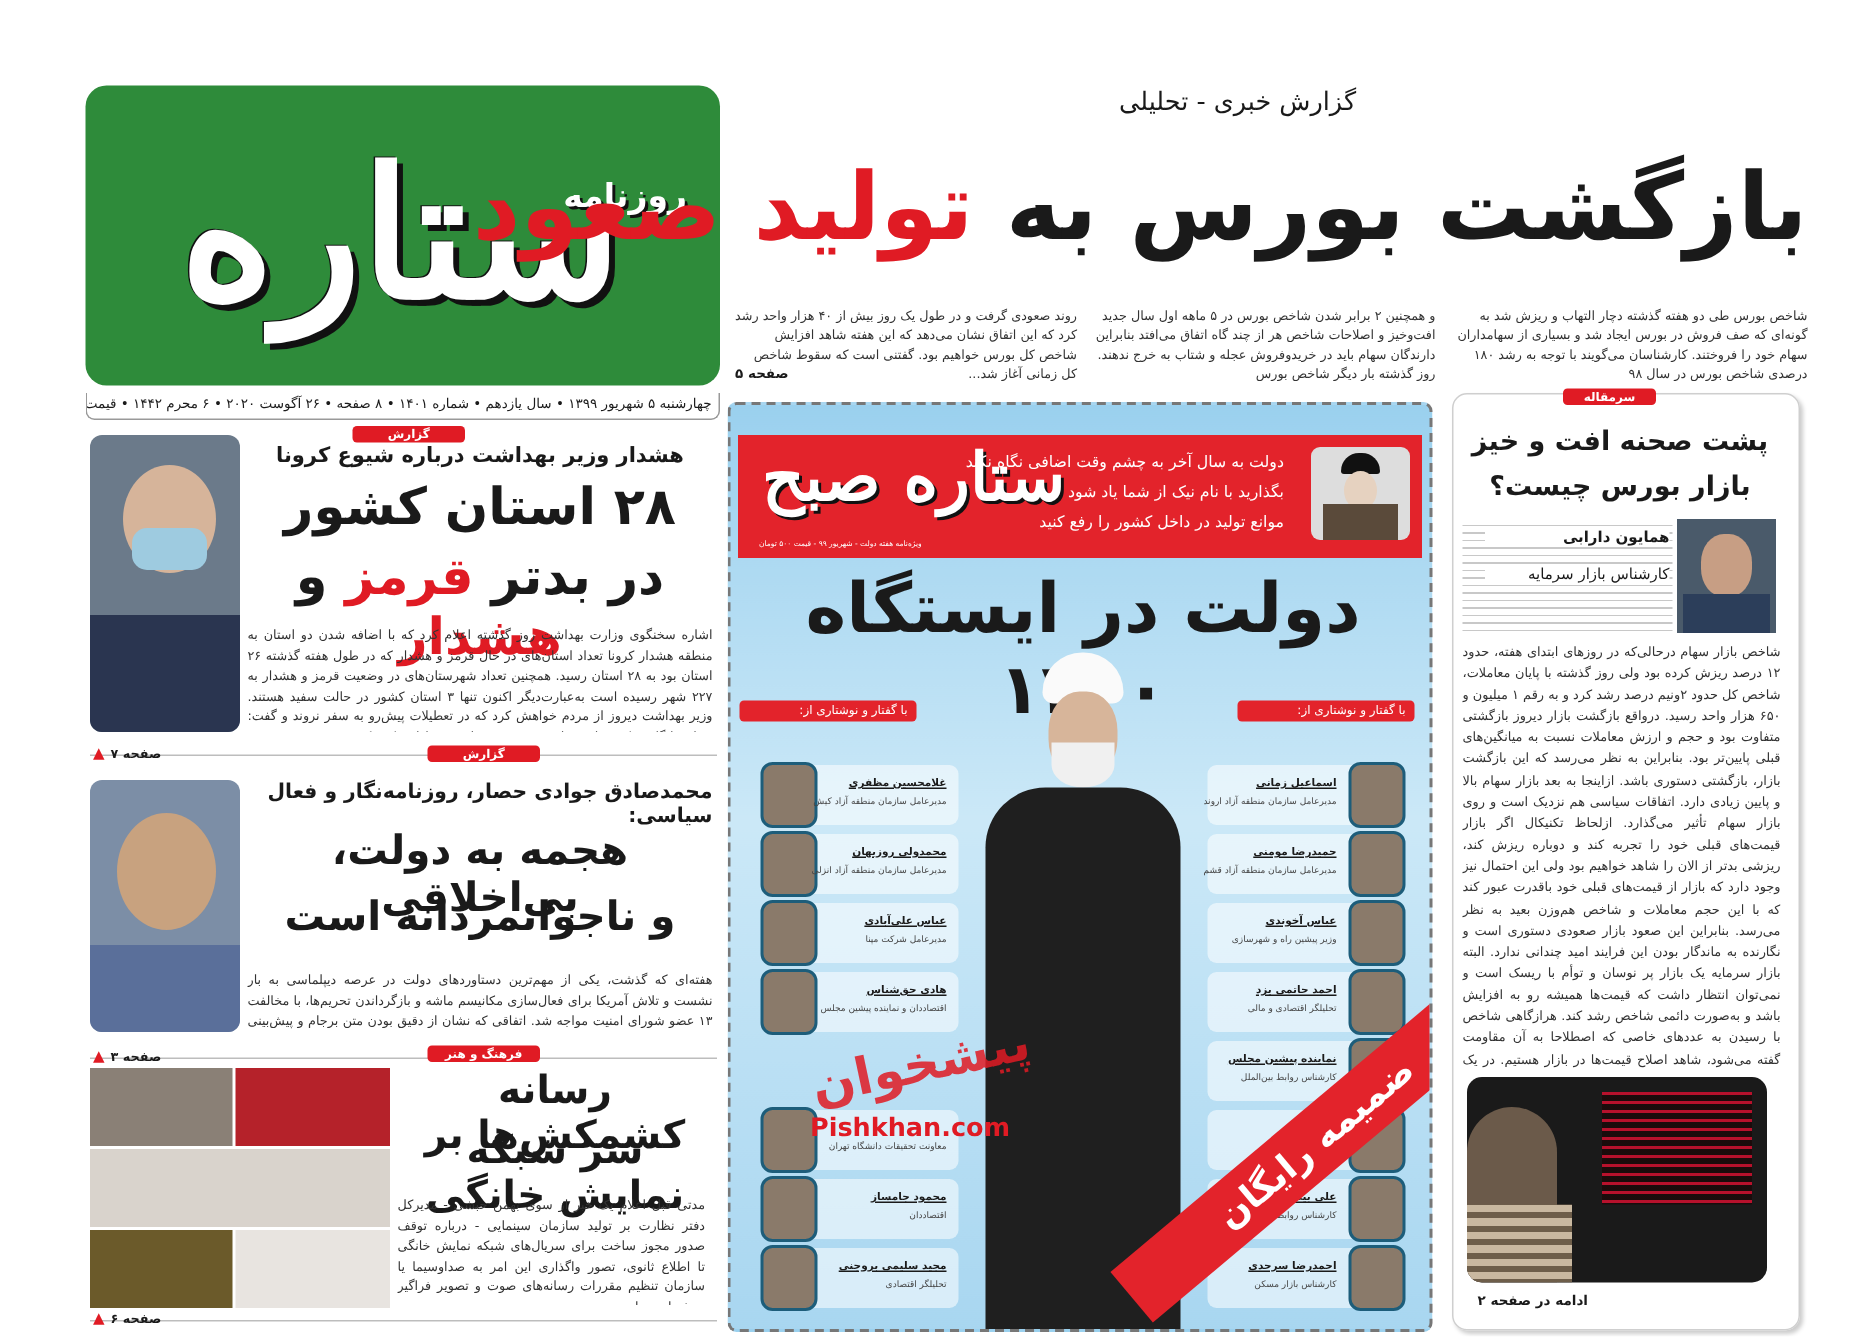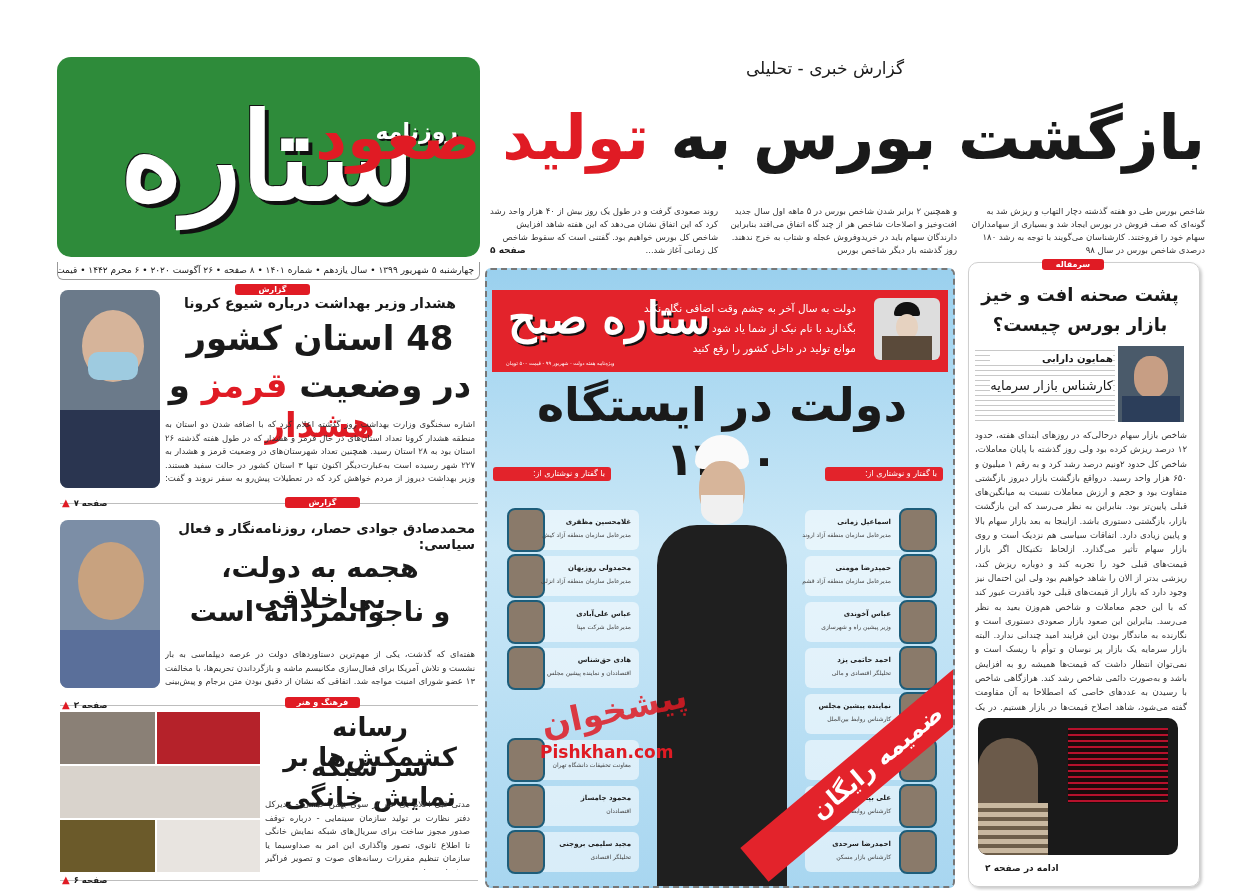--- a/index.html
+++ b/index.html
@@ -66,36 +66,36 @@
     position: absolute; left: 16px; top: 2px; color: #fff; font-family: "DejaVu Serif", serif; font-size: 44px;
     font-weight: bold; text-shadow: 2px 2px 0 #111; direction: rtl;
   }
   .supp-logo-sub { position: absolute; left: 14px; top: 70px; color: #fff; font-size: 5px; direction: rtl; }
   .supp-quotes { position: absolute; right: 92px; top: 8px; color: #fff; font-size: 10.5px; line-height: 20px; direction: rtl; text-align: right; }
   .leader-photo { position: absolute; right: 8px; top: 8px; width: 66px; height: 62px; background: #ddd; border-radius: 6px; overflow: hidden; }
   .supp-title { left: 20px; top: 108px; width: 430px; text-align: center; font-size: 46px; font-weight: bold; direction: rtl; letter-spacing: -1px; }
   .contrib-ribbon { top: 197px; width: 118px; height: 14px; font-size: 8px; line-height: 14px; background: #e3232b; color: #fff; border-radius: 3px; text-align: right; padding-right: 6px; direction: rtl; }
   .contrib { width: 128px; height: 40px; background: rgba(255,255,255,0.55); border-radius: 6px; }
   .contrib .cphoto { position: absolute; top: -2px; width: 38px; height: 44px; background: #8a7a6a; border-radius: 8px; border: 2px solid #1d5d7a; }
-  .contrib .cname { position: absolute; top: 8px; font-size: 7px; font-weight: bold; direction: rtl; white-space: nowrap; }
+  .contrib .cname { position: absolute; top: 8px; font-size: 7px; font-weight: bold; direction: rtl; white-space: nowrap; text-decoration: underline; }
   .contrib .crole { position: absolute; top: 21px; font-size: 6px; color: #444; direction: rtl; white-space: nowrap; }
   .rouhani { left: 170px; top: 165px; width: 130px; height: 455px; }
   .sash {
     left: 230px; top: 470px; width: 320px; height: 44px; background: #e3232b; color: #fff; font-size: 24px; font-weight: bold;
     transform: rotate(-40deg); transform-origin: center; text-align: center; line-height: 44px; direction: rtl;
   }
   .watermark { left: 540px; top: 690px; color: #e01b24; font-size: 34px; font-weight: bold; transform: rotate(-12deg); opacity: 0.85; }
   .watermark-url { left: 540px; top: 742px; color: #e01b24; font-size: 17px; font-weight: bold; }
 
   
   .editorial { left: 968px; top: 262px; width: 232px; height: 625px; border: 1px solid #cfcfcf; border-radius: 10px; box-shadow: 2px 2px 3px #ccc; }
   .ed-title { left: 975px; top: 280px; width: 210px; text-align: center; font-size: 18px; font-weight: bold; line-height: 30px; direction: rtl; }
   .author-photo { left: 1118px; top: 346px; width: 66px; height: 76px; background: #4a5a6a; }
   .author-name { left: 990px; top: 353px; width: 123px; font-size: 10px; font-weight: bold; text-align: right; direction: rtl; background: #fff; }
-  .author-role { left: 990px; top: 378px; width: 123px; font-size: 13px; text-align: right; direction: rtl; background: #fff; }
+  .author-role { left: 990px; top: 378px; width: 123px; font-size: 10px; text-align: right; direction: rtl; background: #fff; }
   .stripes { left: 975px; top: 346px; width: 140px; height: 76px; background: repeating-linear-gradient(180deg,#fff 0,#fff 4px,#c8c8c8 4px,#c8c8c8 5px); }
   .ed-body { left: 975px; top: 428px; width: 212px; font-size: 8.6px; line-height: 14.3px; text-align: justify; direction: rtl; color: #333; }
   .bourse-photo { left: 978px; top: 718px; width: 200px; height: 137px; border-radius: 10px; background: #1a1a1a; overflow: hidden; }
   .ed-cont { left: 985px; top: 863px; font-size: 9px; font-weight: bold; direction: rtl; }
 </style>
 </head>
 <body>
 
 <div class="abs masthead">
   <div class="logo-script">ستاره صبح</div>
@@ -115,23 +115,23 @@
 
 <div class="abs ribbon" style="left:235px;top:284px;width:75px">گزارش</div>
 <div class="abs photo" style="left:60px;top:290px;width:100px;height:198px">
   <div class="face" style="left:22px;top:20px;width:62px;height:72px"></div>
   <div class="mask" style="left:28px;top:62px;width:50px;height:28px"></div>
   <div style="position:absolute;left:0;top:120px;width:100px;height:78px;background:#2a3550"></div>
 </div>
 <div class="abs rtl center" style="left:165px;top:293px;width:310px">
   <span class="story-kicker">هشدار وزیر بهداشت درباره شیوع کرونا</span>
 </div>
-<div class="abs story-title center" style="left:165px;top:318px;width:310px;font-size:34px;direction:rtl">48 استان کشور</div>
+<div class="abs story-title center" style="left:165px;top:318px;width:310px;font-size:34px;direction:rtl">۲۸ استان کشور</div>
 <div class="abs story-title center" style="left:165px;top:365px;width:310px;font-size:34px;direction:rtl">
-  <span>در وضعیت</span>
+  <span>در بدتر</span>
   <span style="color:#e01b24">قرمز</span>
   <span>و</span>
   <span style="color:#e01b24">هشدار</span>
 </div>
 <div class="abs story-body rtl" style="left:165px;top:418px;width:310px;height:70px;overflow:hidden">اشاره سخنگوی وزارت بهداشت روز گذشته اعلام کرد که با اضافه شدن دو استان به منطقه هشدار کرونا تعداد استان‌های در حال قرمز و هشدار که در طول هفته گذشته ۲۶ استان بود به ۲۸ استان رسید. همچنین تعداد شهرستان‌های در وضعیت قرمز و هشدار به ۲۲۷ شهر رسیده است به‌عبارت‌دیگر اکنون تنها ۳ استان کشور در حالت سفید هستند. وزیر بهداشت دیروز از مردم خواهش کرد که در تعطیلات پیش‌رو به سفر نروند و گفت: «عادی انگاری نکنید، باروبندیل سفر نبندید و طوری عزاداری کنید که.</div>
 <div class="abs hr-line" style="left:60px;top:503px;width:418px"></div>
 <div class="abs page-ref" style="left:62px;top:497px">
   <span>صفحه ۷</span>
     <span class="caret">▲</span>
 </div>

